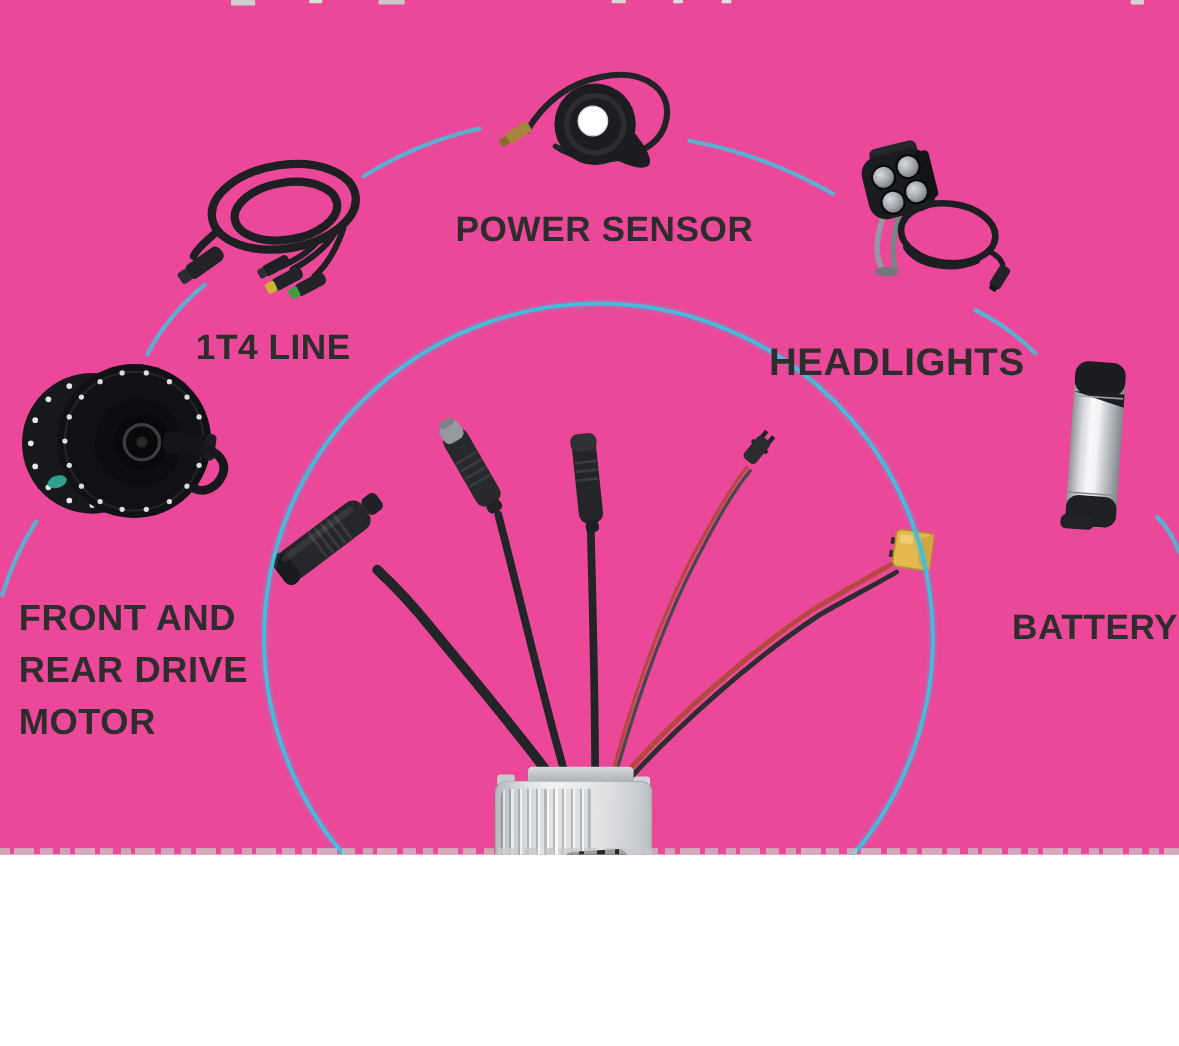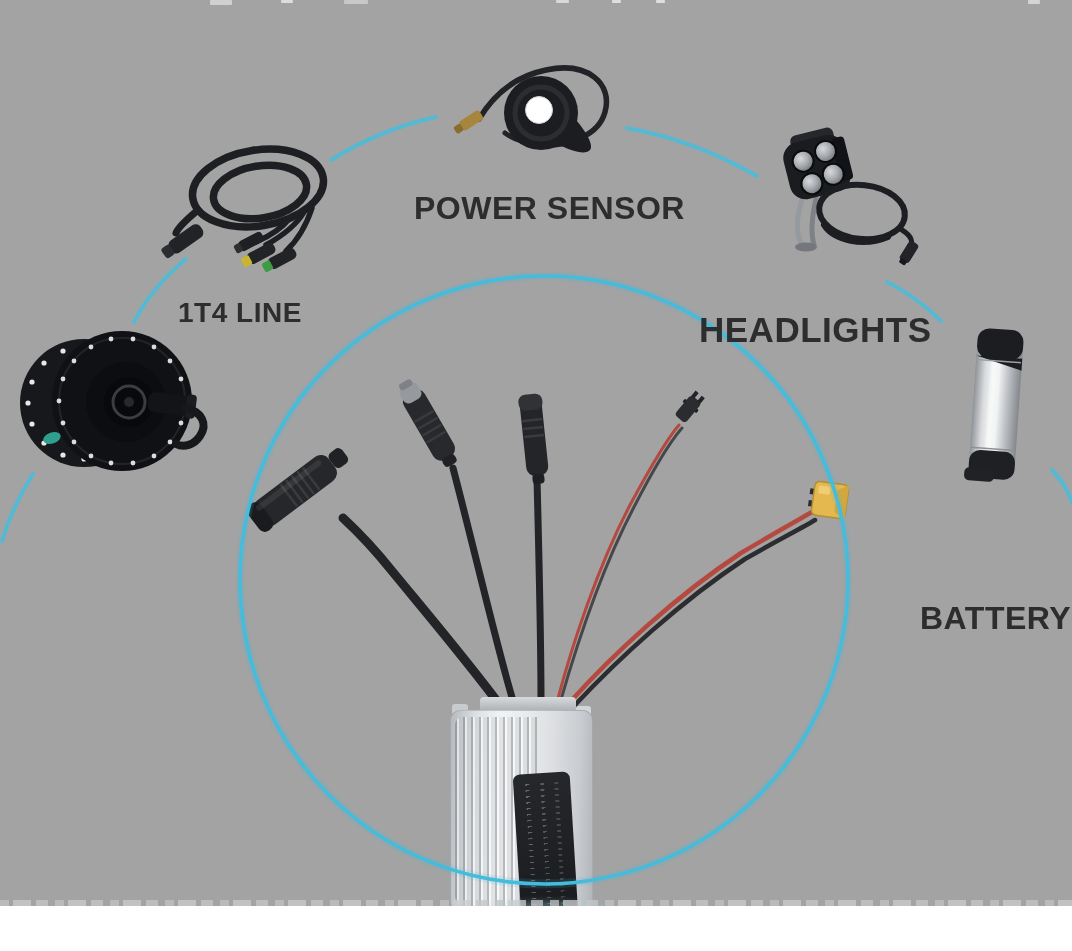--- a/index.html
+++ b/index.html
@@ -1,37 +1,37 @@
 <!DOCTYPE html>
 <html><head>
 <meta charset="utf-8">
 <style>
   :root{
     --label:#2d2d2d;
     --teal:#44bcdc;
   }
   html,body{margin:0;padding:0;background:#ffffff;}
   #stage{
-    position:relative;width:1072px;height:906px;overflow:hidden;
-    background:#a3a3a3;font-family:"Liberation Sans",sans-serif;
+    position:relative;width:1072px;height:777px;overflow:hidden;
+    background:#ec4899;font-family:"Liberation Sans",sans-serif;
   }
   .layer{position:absolute;left:0;top:0;width:1072px;height:951px;}
   svg{display:block;}
 
   
   .lbl{
     position:absolute;font-family:"Liberation Sans",sans-serif;
     font-weight:600;color:var(--label);letter-spacing:.5px;white-space:nowrap;
     z-index:6;
   }
   #lbl-power{left:414px;top:190px;font-size:32px;}
-  #lbl-1t4{left:178px;top:297px;font-size:28px;}
+  #lbl-1t4{left:178px;top:297px;font-size:32px;}
   #lbl-headlights{left:699px;top:310px;font-size:35px;}
   #lbl-motor{left:17px;top:538px;font-size:33px;line-height:47px;}
-  #lbl-battery{left:920px;top:552px;font-size:32px;margin-top:48px;}
+  #lbl-battery{left:920px;top:552px;font-size:32px;}
 
   
   #controller{position:absolute;left:450px;top:697px;width:143px;height:221px;z-index:2;}
   .ctrl-lid{position:absolute;left:30px;top:0;width:96px;height:15px;border-radius:4px 4px 2px 2px;
     background:linear-gradient(#d8dbdd,#a9adb1);}
   .ctrl-tab-l{position:absolute;left:2px;top:7px;width:16px;height:11px;border-radius:3px;background:#c8cbce;}
   .ctrl-tab-r{position:absolute;left:126px;top:9px;width:15px;height:10px;border-radius:3px;background:#d2d5d8;}
   .ctrl-body{position:absolute;left:0;top:13px;width:100%;height:205px;
     border-radius:10px 10px 14px 14px;border:1px solid rgba(140,145,150,.45);box-sizing:border-box;
     background:linear-gradient(92deg,#b6babe 0%,#dfe2e4 18%,#f1f2f3 34%,#e8eaeb 52%,#dcdee1 70%,#c9ccd0 88%,#b2b6ba 100%);}
@@ -291,20 +291,25 @@
   <div id="ctrl-glow"></div>
 
   <svg class="layer" viewBox="0 0 1072 951" style="z-index:3">
     <circle cx="544" cy="580" r="304" fill="none" stroke="#44bcdc" stroke-width="9" opacity=".15"></circle>
     <circle cx="544" cy="580" r="304" fill="none" stroke="#44bcdc" stroke-width="3.6"></circle>
   </svg>
 
   <div class="lbl" id="lbl-power">POWER SENSOR</div>
   <div class="lbl" id="lbl-1t4">1T4 LINE</div>
   <div class="lbl" id="lbl-headlights">HEADLIGHTS</div>
+  <div class="lbl" id="lbl-motor">
+    <div>FRONT AND</div>
+    <div>REAR DRIVE</div>
+    <div>MOTOR</div>
+  </div>
   <div class="lbl" id="lbl-battery">BATTERY</div>
 
   <div class="top-mark" style="left:210px;width:22px;height:5px;background:#d0d0d0;"></div>
   <div class="top-mark" style="left:281px;width:12px;height:3px;background:#dcdcdc;"></div>
   <div class="top-mark" style="left:344px;width:24px;height:4px;background:#c8c8c8;"></div>
   <div class="top-mark" style="left:556px;width:13px;height:3px;background:#d8d8d8;"></div>
   <div class="top-mark" style="left:612px;width:9px;height:3px;background:#dedede;"></div>
   <div class="top-mark" style="left:656px;width:9px;height:3px;background:#dedede;"></div>
   <div class="top-mark" style="left:1028px;width:12px;height:4px;background:#d4d4d4;"></div>
   <div id="bottom-strip"></div>

